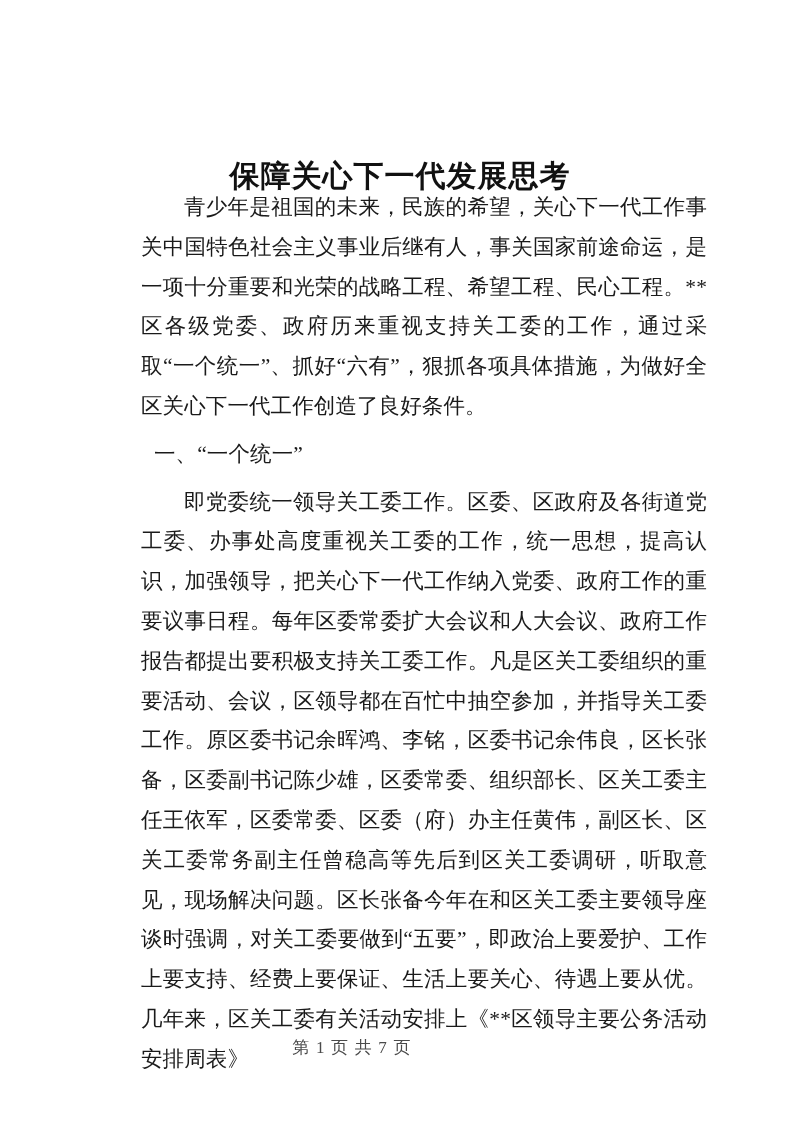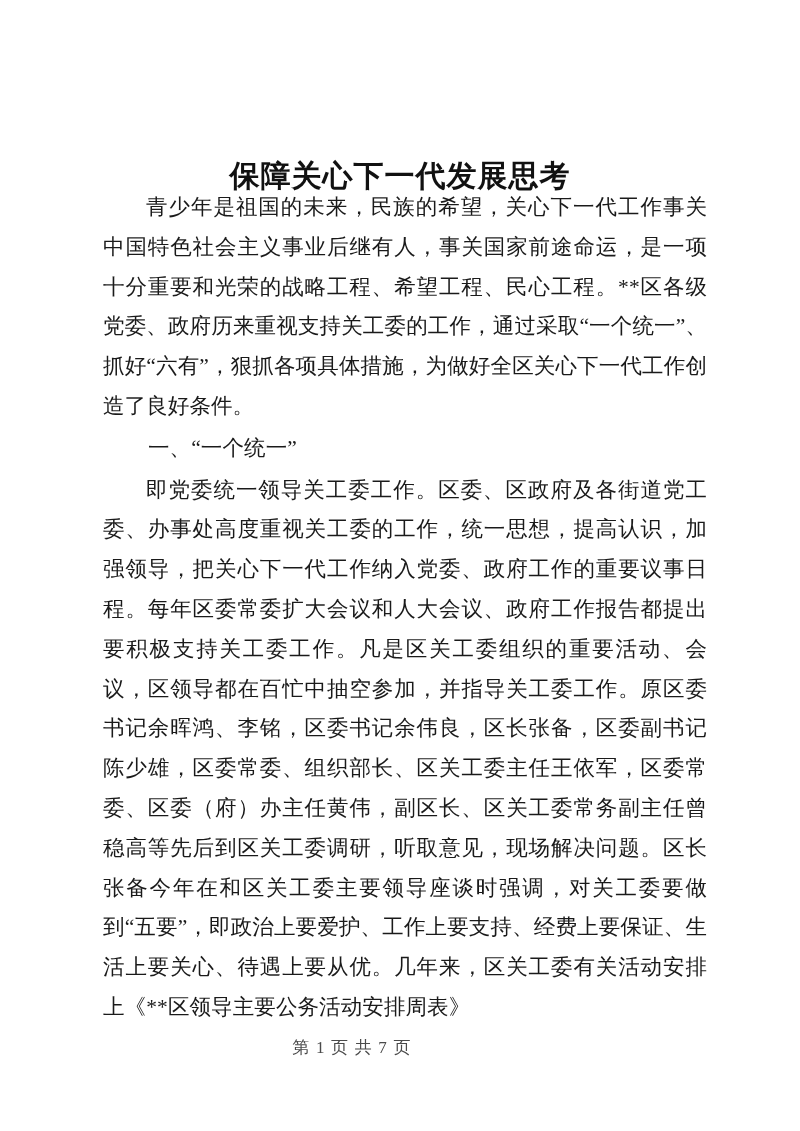--- a/index.html
+++ b/index.html
@@ -48,23 +48,24 @@
     color: #1a1a1a;
     text-align: justify;
     text-align-last: left;
     text-justify: inter-character;
     letter-spacing: 0.1px;
     word-break: break-all;
     font-family: "Liberation Serif", "DejaVu Serif", serif;
   }
   .para.indent {
     text-indent: 2em;
+    margin-left: 38px;
   }
   .heading-line {
-    margin: 2px;
+    margin: 8px;
     font-size: 21.5px;
     line-height: 39.8px;
     color: #1a1a1a;
     text-indent: 2em;
     letter-spacing: 0.1px;
     font-family: "Liberation Serif", "DejaVu Serif", serif;
   }
   .page-footer {
     position: absolute;
     left: 0;

